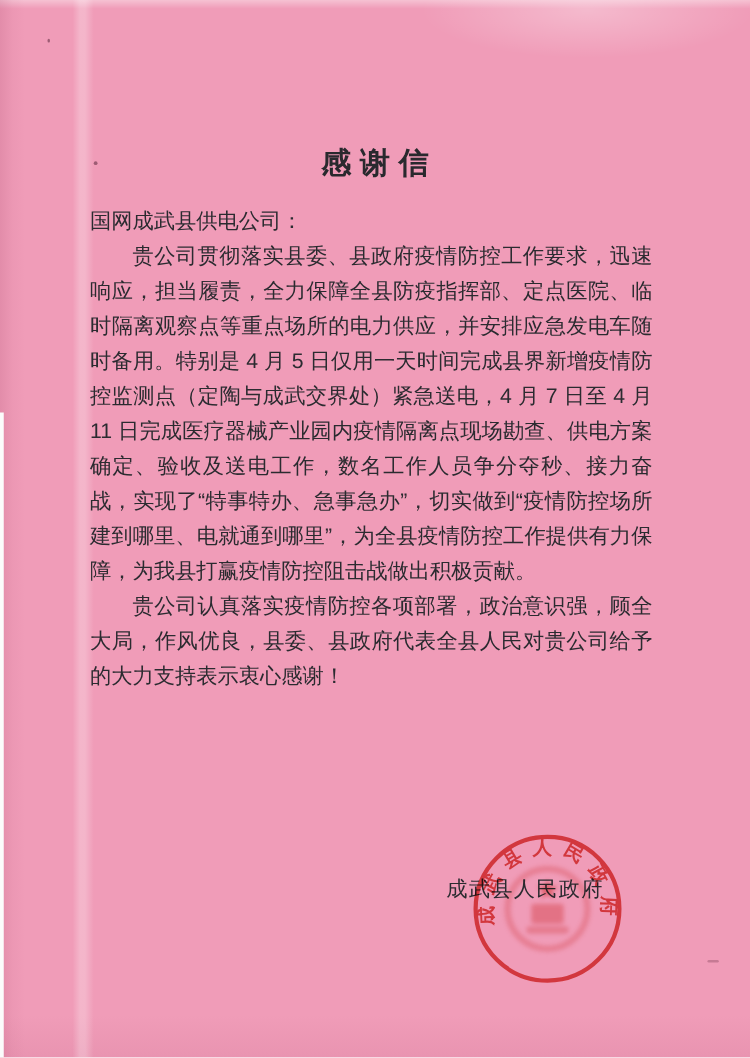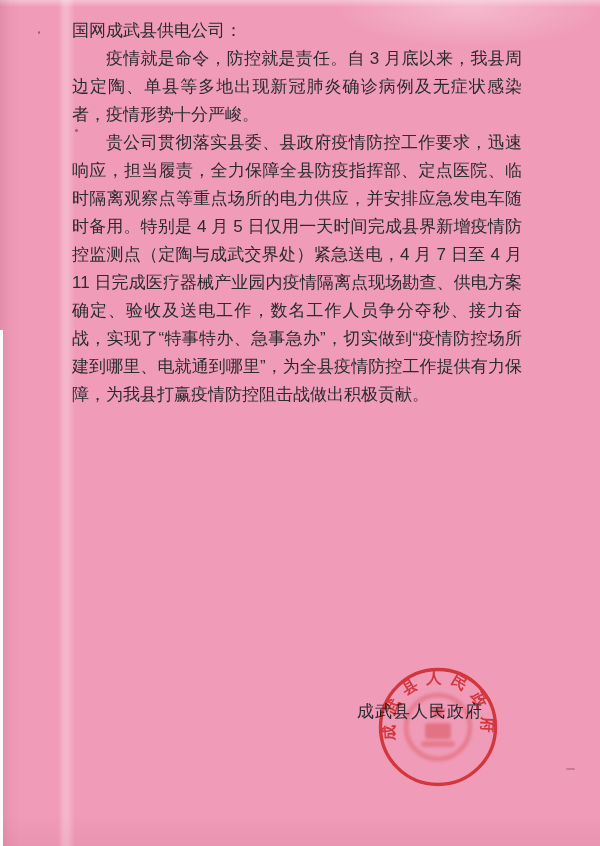--- a/index.html
+++ b/index.html
@@ -60,25 +60,26 @@
 </head>
 <body>
 
 <div class="stage">
   <div class="paper"></div>
   <div class="edge-white"></div>
   <div class="speck s1"></div>
   <div class="speck s2"></div>
   <div class="speck s3"></div>
 
+  <h1 class="title">感谢信</h1>
 
   <div class="body">
     <p class="salutation">国网成武县供电公司：</p>
-    <p class="para">疫情就是命令，防控就是责任。自 3 月底以来，我县周边定陶、单县等多地出现新冠肺炎确诊病例及无症状感染者，疫情形势十分严峻。</p>
     <p class="para">贵公司贯彻落实县委、县政府疫情防控工作要求，迅速响应，担当履责，全力保障全县防疫指挥部、定点医院、临时隔离观察点等重点场所的电力供应，并安排应急发电车随时备用。特别是 4 月 5 日仅用一天时间完成县界新增疫情防控监测点（定陶与成武交界处）紧急送电，4 月 7 日至 4 月 11 日完成医疗器械产业园内疫情隔离点现场勘查、供电方案确定、验收及送电工作，数名工作人员争分夺秒、接力奋战，实现了“特事特办、急事急办”，切实做到“疫情防控场所建到哪里、电就通到哪里”，为全县疫情防控工作提供有力保障，为我县打赢疫情防控阻击战做出积极贡献。</p>
+    <p class="para">贵公司认真落实疫情防控各项部署，政治意识强，顾全大局，作风优良，县委、县政府代表全县人民对贵公司给予的大力支持表示衷心感谢！</p>
   </div>
 
   <div class="sign-block">
     <div>成武县人民政府</div>
   </div>
 
   <svg class="seal" viewBox="0 0 124 124" aria-hidden="true">
     <defs>
       <filter id="blur-soft" x="-20%" y="-20%" width="140%" height="140%">
         <feGaussianBlur stdDeviation="0.6"></feGaussianBlur>

